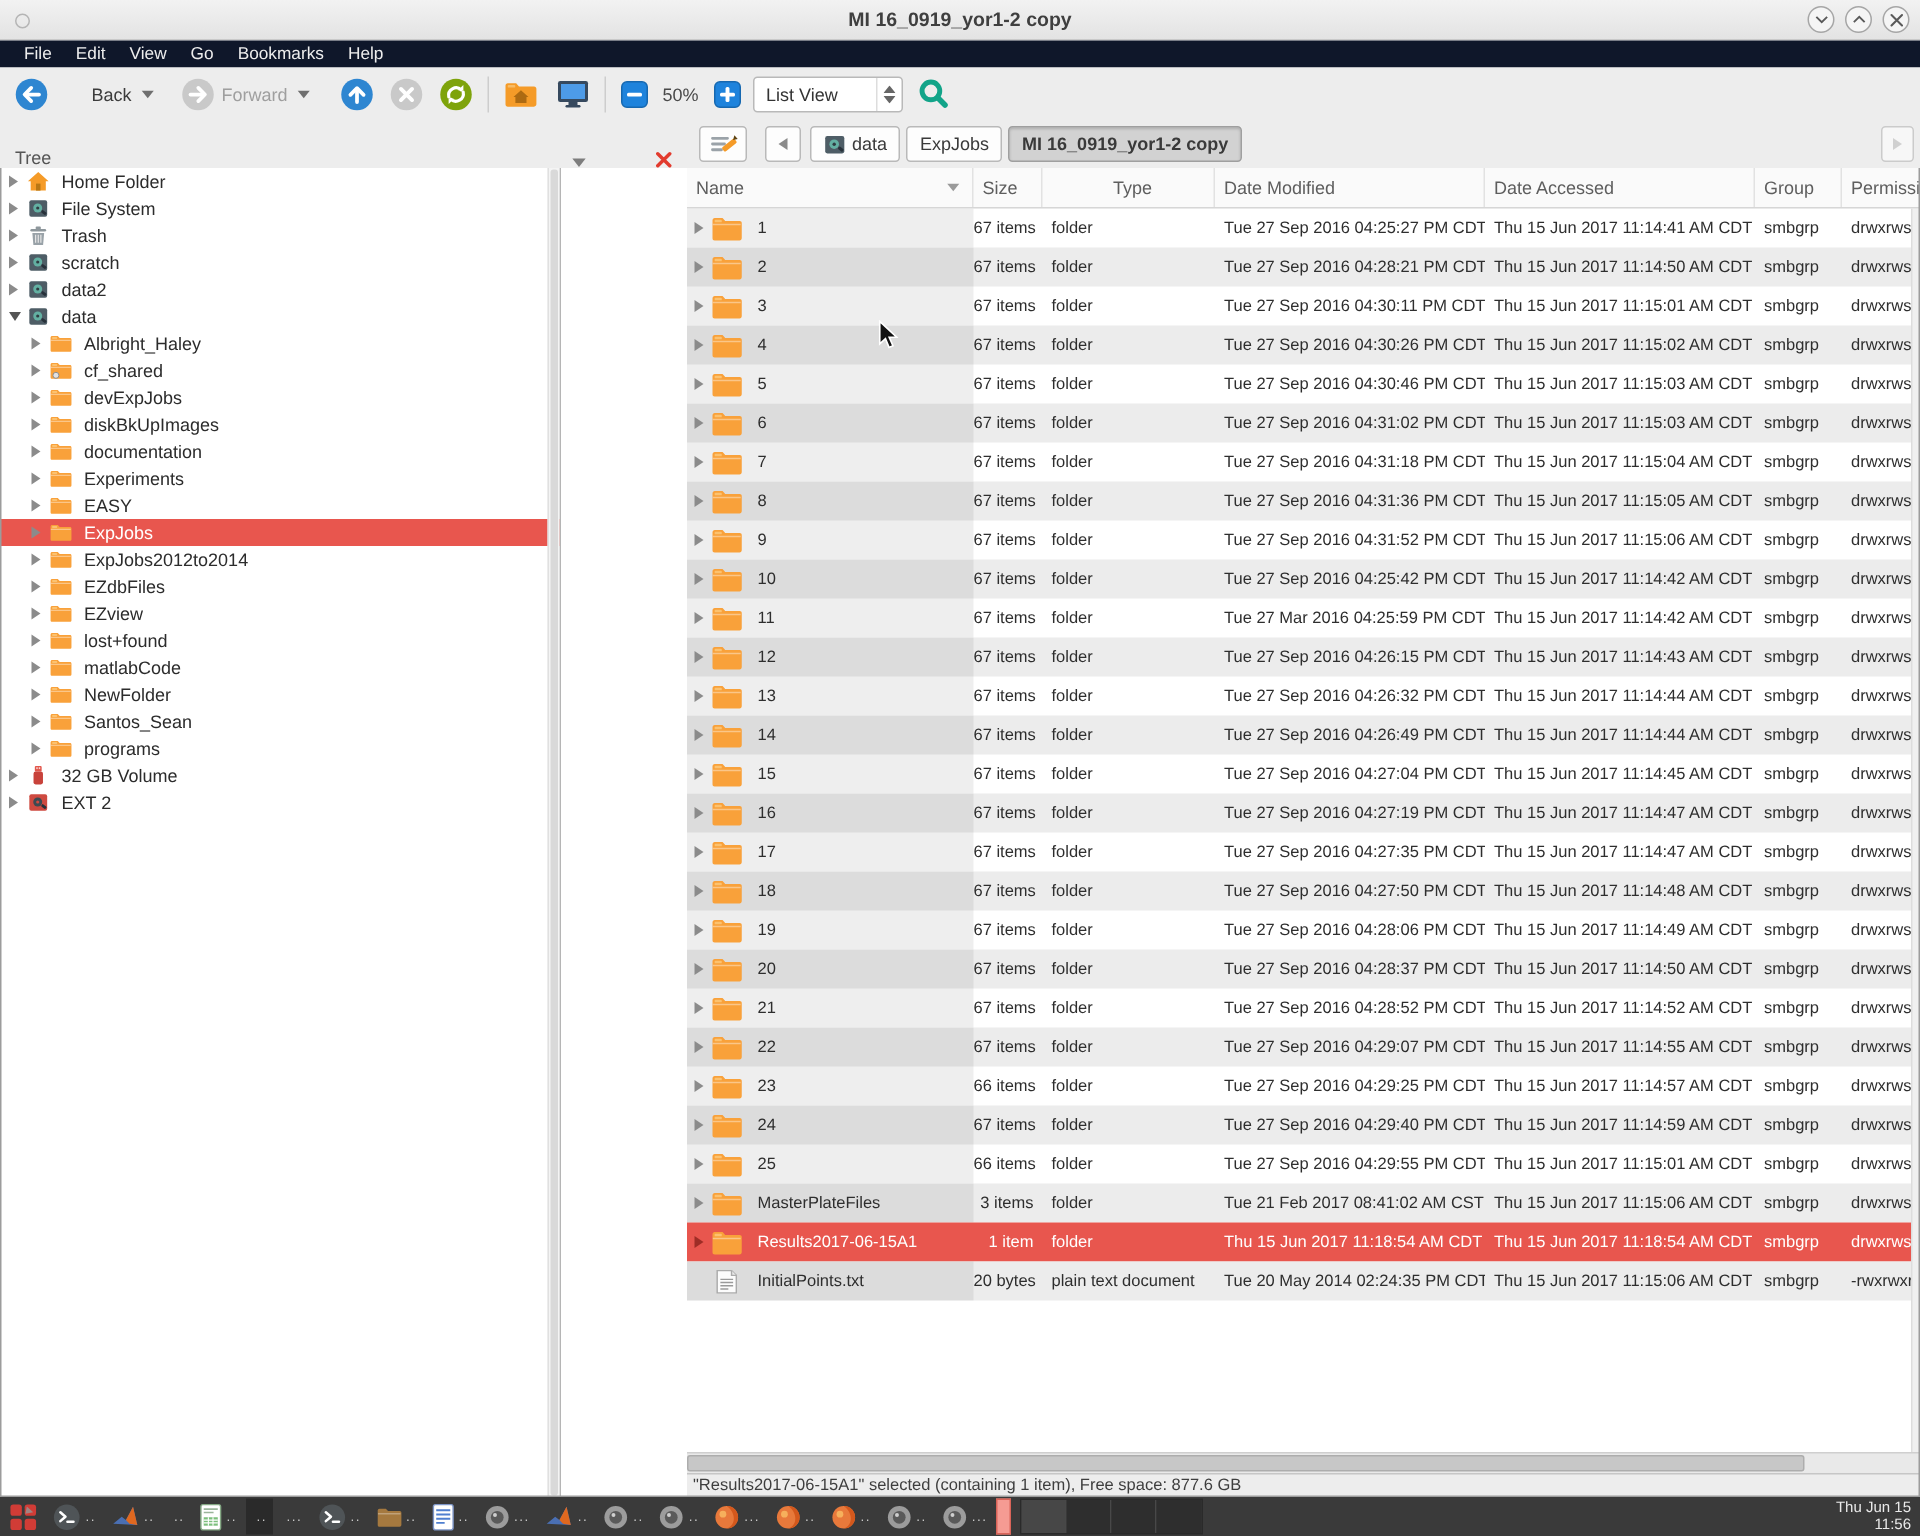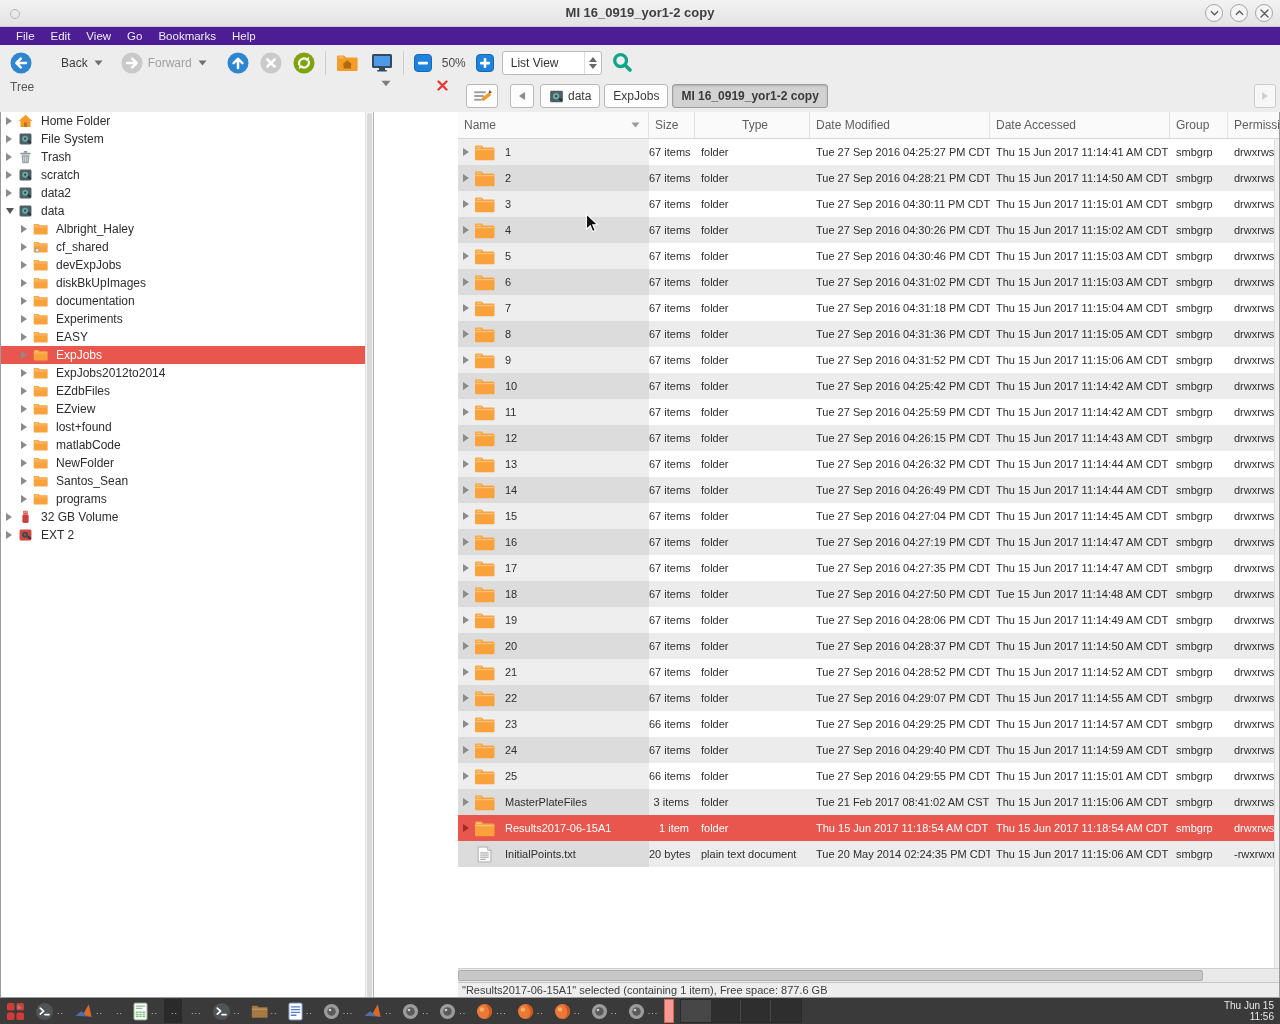--- a/index.html
+++ b/index.html
@@ -8,40 +8,40 @@
   svg{display:block;}
   
   .titlebar{position:absolute;top:0;left:0;right:0;height:27px;
     background:linear-gradient(#f2f2f2,#e3e3e3);border-bottom:1px solid #c9c9c9;box-sizing:border-box;}
   .win-title{line-height:26px;text-align:center;font-weight:bold;font-size:13px;color:#3f3f3f;}
   .win-menu-dot{position:absolute;left:10px;top:9px;width:8px;height:8px;border:1px solid #b5b5b5;border-radius:50%;}
   .winbtns{position:absolute;right:7px;top:4px;display:flex;gap:7px;}
   .winbtn{width:18px;height:18px;border-radius:50%;border:1px solid #a6a6a6;background:#f5f5f5;
     display:flex;align-items:center;justify-content:center;box-sizing:border-box;}
   
-  .menubar{position:absolute;top:27px;left:0;right:0;height:18px;background:#4c1d95;
+  .menubar{position:absolute;top:27px;left:0;right:0;height:18px;background:#0f172a;
     display:flex;align-items:center;padding-left:8px;}
   .menu-item{color:#ededed;font-size:11.5px;line-height:18px;padding:0 8px;}
   
   .toolbar{position:absolute;top:45px;left:0;right:0;height:35px;background:#ededed;
     display:flex;align-items:center;padding-left:8px;}
   .tbtn{display:flex;align-items:center;gap:5px;}
   .tlbl{font-size:12px;color:#3c3c3c;}
   .tlbl.dis{color:#9f9f9f;}
   .dd{margin-left:6px;}
   .sep{width:1px;height:24px;background:#cdcdcd;margin:0 10px;}
   .zoomlabel{font-size:12px;color:#4a4a4a;margin:0 10px;}
   .combo{margin-left:8px;height:24px;background:#fff;border:1px solid #b9b9b9;border-radius:3px;
     display:flex;align-items:center;width:100px;box-sizing:border-box;}
   .combo .val{flex:1;font-size:12px;color:#333;padding-left:8px;}
   .combo .spin{width:16px;border-left:1px solid #ddd;height:100%;display:flex;flex-direction:column;
     align-items:center;justify-content:center;gap:2px;}
   
   .subbar{position:absolute;top:80px;left:0;right:0;height:32px;background:#ededed;}
-  .treehdr{position:absolute;left:0;top:0;width:458px;height:32px;display:flex;align-items:flex-start;box-sizing:border-box;padding:0 10px;gap:28px;}
+  .treehdr{position:absolute;left:0;top:0;width:458px;height:32px;display:flex;align-items:flex-end;box-sizing:border-box;padding:0 10px;gap:28px;}
   .treehdr .lbl{font-size:12px;color:#555;}
   .treehdr .sp{flex:1;}
   .pathbar{position:absolute;left:458px;right:0;top:0;height:32px;display:flex;align-items:center;gap:6px;padding-left:8px;}
   .pbtn{height:24px;background:#fdfdfd;border:1px solid #b9b9b9;border-radius:3px;display:flex;
     align-items:center;gap:4px;padding:0 8px;font-size:12px;color:#3a3a3a;box-sizing:border-box;}
   .pbtn.active{background:#d2d2d2;border-color:#9f9f9f;font-weight:bold;box-shadow:inset 0 1px 2px rgba(0,0,0,.18);}
   .pbtn.dis{opacity:.65;}
   .pright{margin-left:auto;margin-right:4px;}
   
   .main{position:absolute;top:112px;left:0;right:0;bottom:26px;}
@@ -982,21 +982,21 @@
     <span class="c c-icon">
             <svg viewBox="0 0 21 17">
               <path d="M1 3c0-1 .6-1.6 1.5-1.6h5.2l1.8 2H19c1 0 1.5.6 1.5 1.5v9.8c0 1-.6 1.6-1.5 1.6H2.5c-1 0-1.5-.6-1.5-1.5z" fill="#F9A13A"></path>
               <rect x="2.4" y="2.5" width="4.8" height="1.7" rx=".6" fill="#FCC26F"></rect>
               <path d="M1.2 5.1h18.6v1.1H1.2z" fill="#fff" opacity=".4"></path>
             </svg>
           </span>
     <span class="c c-name">11</span>
     <span class="c c-size">67 items</span>
     <span class="c c-type">folder</span>
-    <span class="c c-mod">Tue 27 Sep 2016 04:25:59 PM CDT</span>
+    <span class="c c-mod">Tue 27 Mar 2016 04:25:59 PM CDT</span>
     <span class="c c-acc">Thu 15 Jun 2017 11:14:42 AM CDT</span>
     <span class="c c-group">smbgrp</span>
     <span class="c c-perm">drwxrwsr-x</span>
   </div>
         <div class="frow">
     <span class="c c-exp">
             <svg viewBox="0 0 8 10" width="8" height="10">
               <path d="M1 1l6 4-6 4z" fill="#8b8b8b"></path>
             </svg>
           </span>
@@ -1130,21 +1130,21 @@
             <svg viewBox="0 0 21 17">
               <path d="M1 3c0-1 .6-1.6 1.5-1.6h5.2l1.8 2H19c1 0 1.5.6 1.5 1.5v9.8c0 1-.6 1.6-1.5 1.6H2.5c-1 0-1.5-.6-1.5-1.5z" fill="#F9A13A"></path>
               <rect x="2.4" y="2.5" width="4.8" height="1.7" rx=".6" fill="#FCC26F"></rect>
               <path d="M1.2 5.1h18.6v1.1H1.2z" fill="#fff" opacity=".4"></path>
             </svg>
           </span>
     <span class="c c-name">18</span>
     <span class="c c-size">67 items</span>
     <span class="c c-type">folder</span>
     <span class="c c-mod">Tue 27 Sep 2016 04:27:50 PM CDT</span>
-    <span class="c c-acc">Tue 15 Jun 2017 11:14:48 AM CDT</span>
+    <span class="c c-acc">Thu 15 Jun 2017 11:14:48 AM CDT</span>
     <span class="c c-group">smbgrp</span>
     <span class="c c-perm">drwxrwsr-x</span>
   </div>
         <div class="frow">
     <span class="c c-exp">
             <svg viewBox="0 0 8 10" width="8" height="10">
               <path d="M1 1l6 4-6 4z" fill="#8b8b8b"></path>
             </svg>
           </span>
     <span class="c c-icon">

